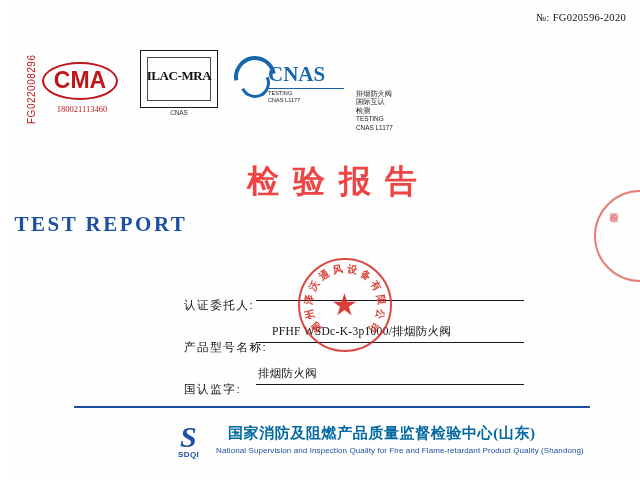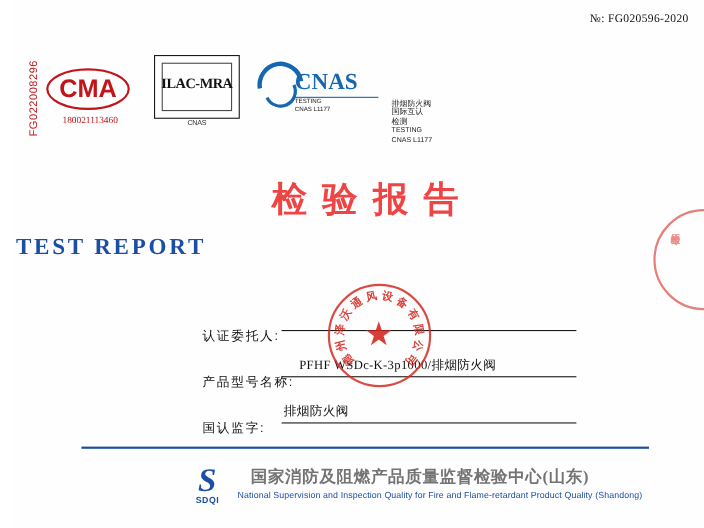--- a/index.html
+++ b/index.html
@@ -448,21 +448,21 @@
     font-weight: bold;
     letter-spacing: 0.4px;
     font-family: "Liberation Sans", sans-serif;
   }
   .footer-cn {
     position: absolute;
     left: 216px;
     top: 6px;
     font-size: 15px;
     font-weight: bold;
-    color: #737373;
+    color: #0369a1;
     letter-spacing: 0.6px;
     font-family: "Liberation Serif", serif;
     white-space: nowrap;
   }
   .footer-en {
     position: absolute;
     left: 204px;
     top: 28px;
     font-size: 8px;
     color: #1c4ea3;

